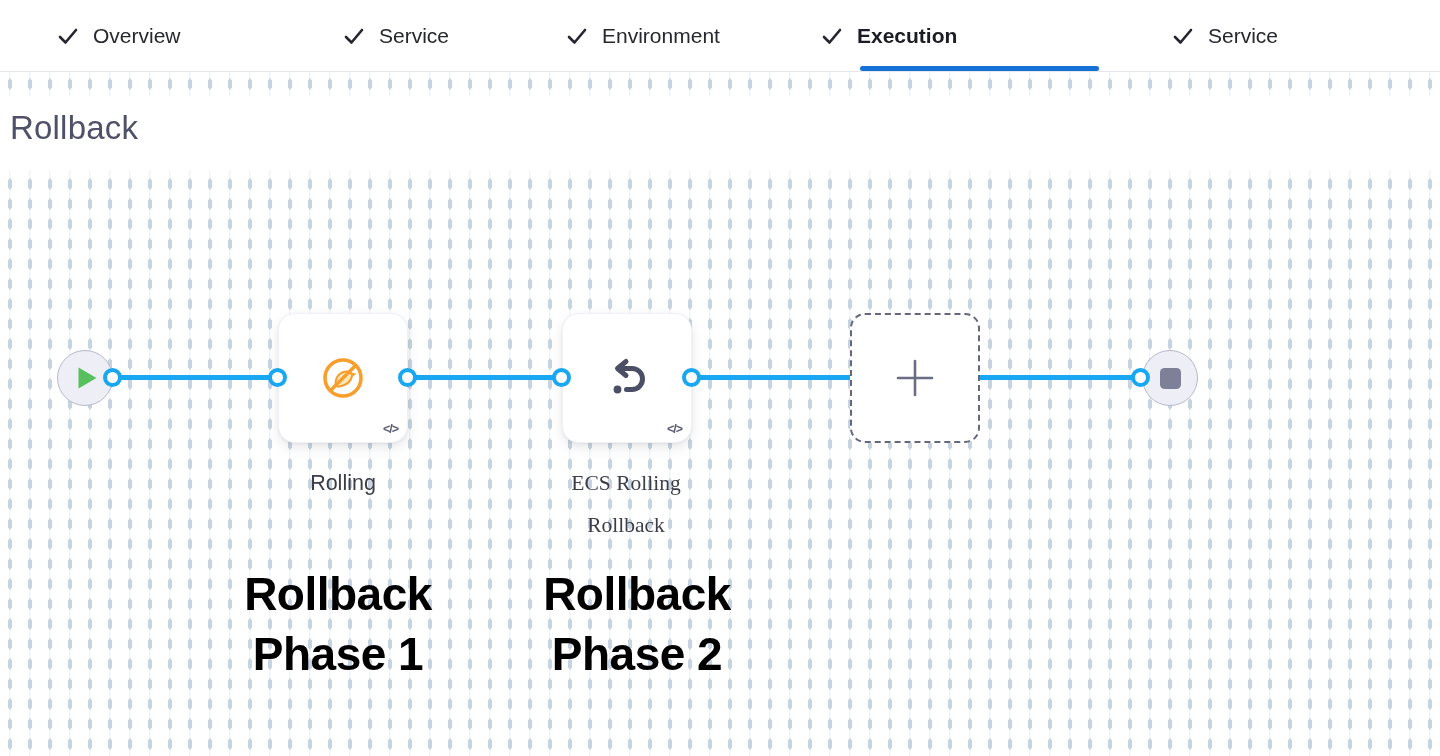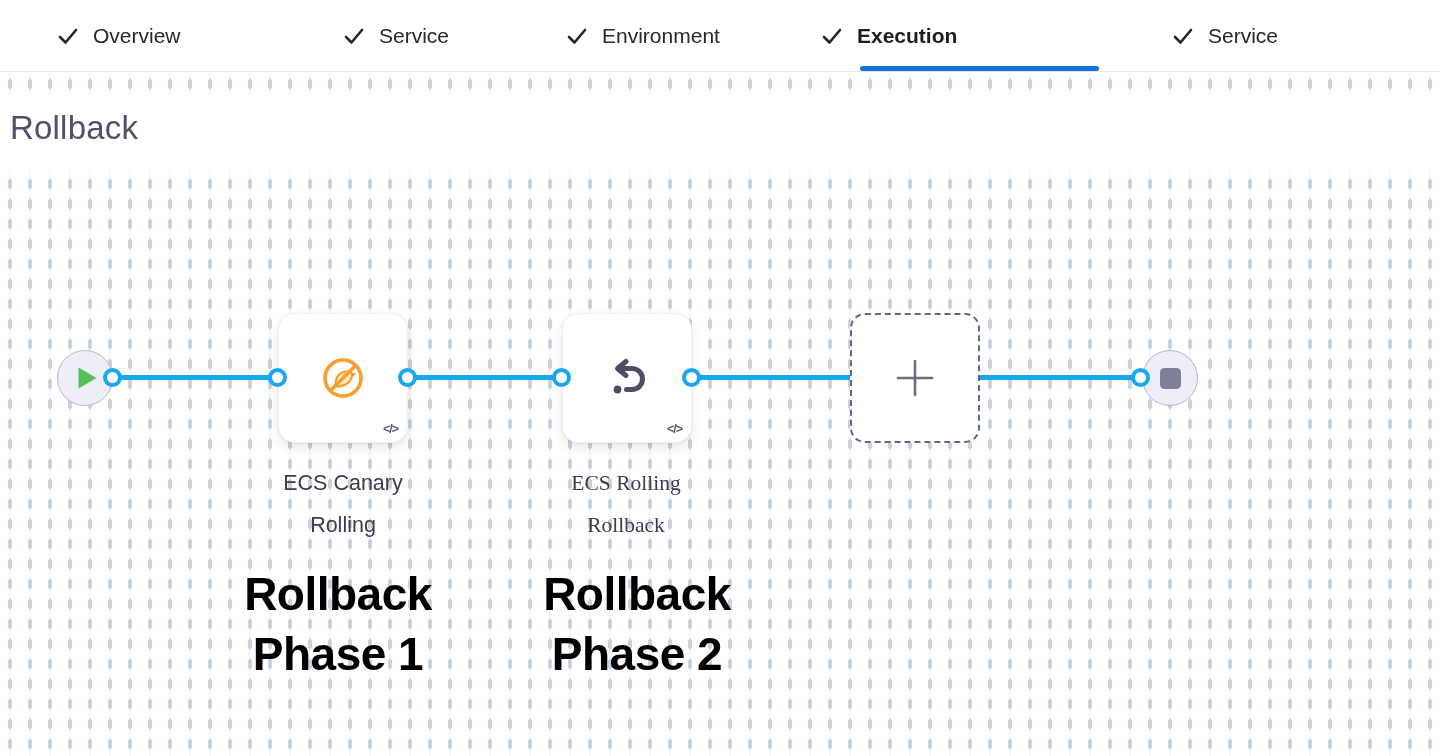--- a/index.html
+++ b/index.html
@@ -193,21 +193,20 @@
   </div>
 
   <div class="port port-1"></div>
   <div class="port port-2"></div>
   <div class="port port-3"></div>
   <div class="port port-4"></div>
   <div class="port port-5"></div>
   <div class="port port-6"></div>
 
   <div class="step-label step-label-1">
-    <div>ECS Canary</div>
     <div>Rolling</div>
   </div>
   <div class="step-label step-label-2">
     <div>ECS Rolling</div>
     <div>Rollback</div>
   </div>
 
   <div class="annotation annotation-1">
     <div>Rollback</div>
     <div>Phase 1</div>

